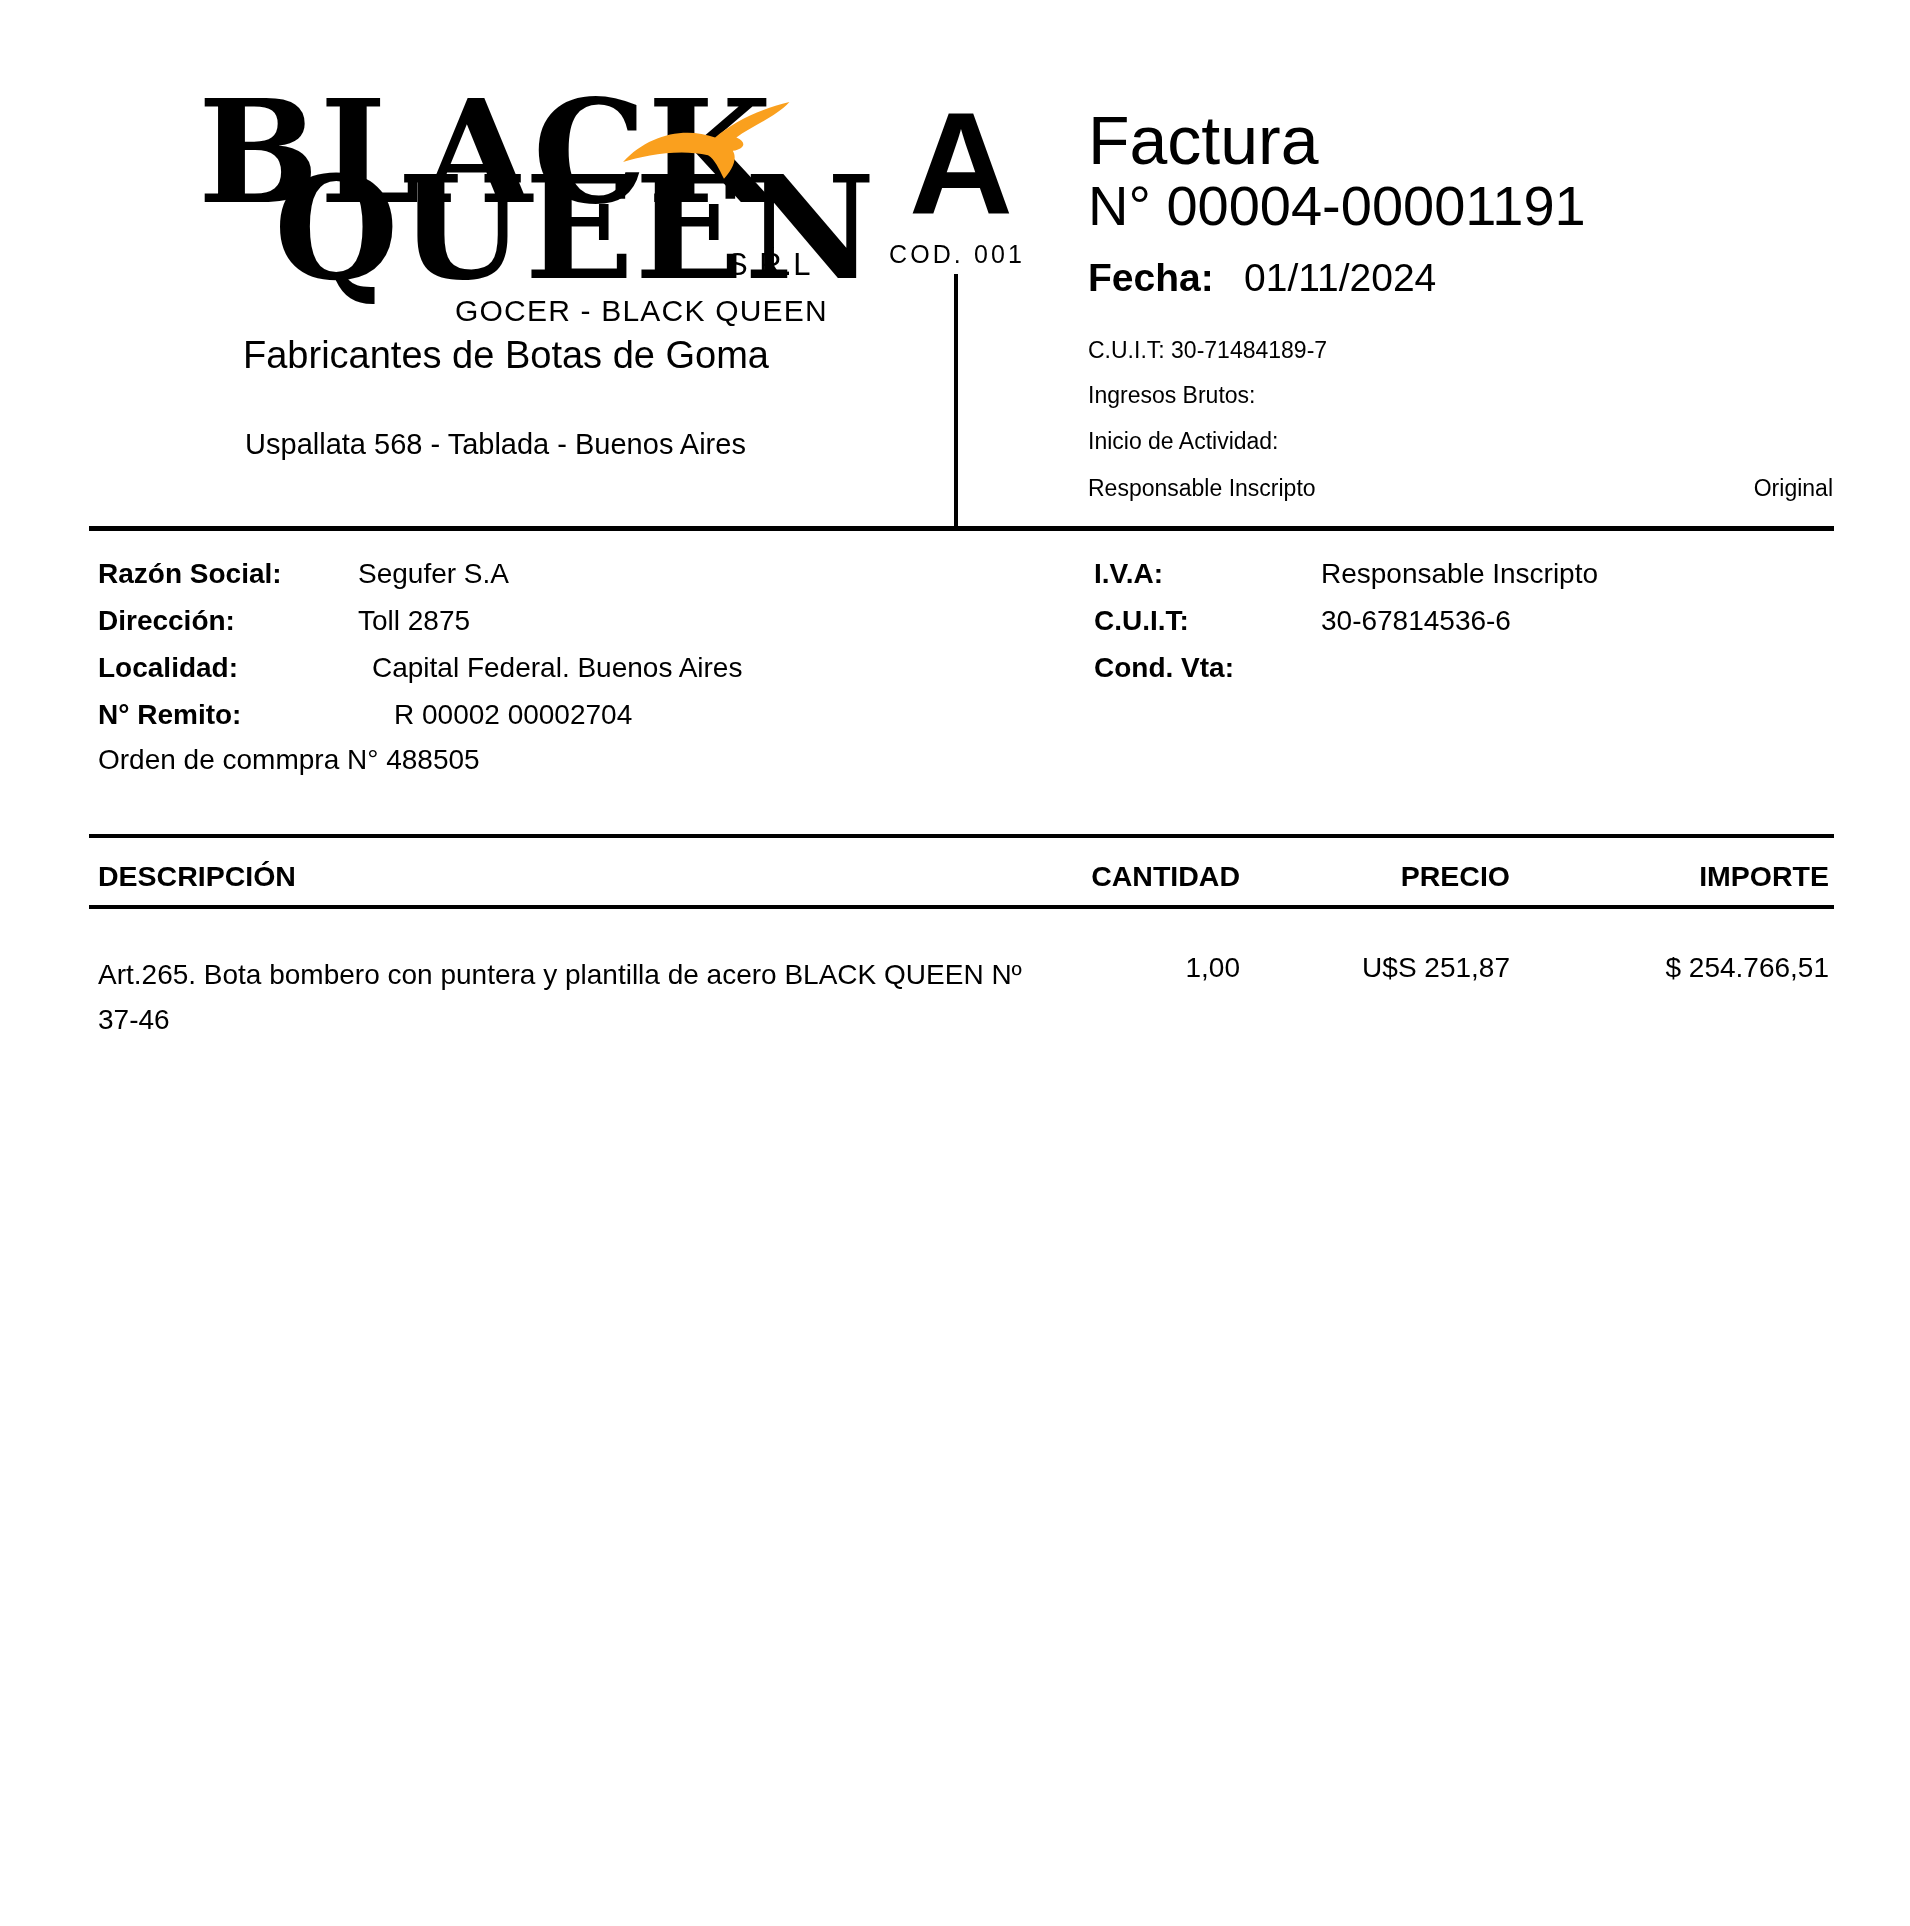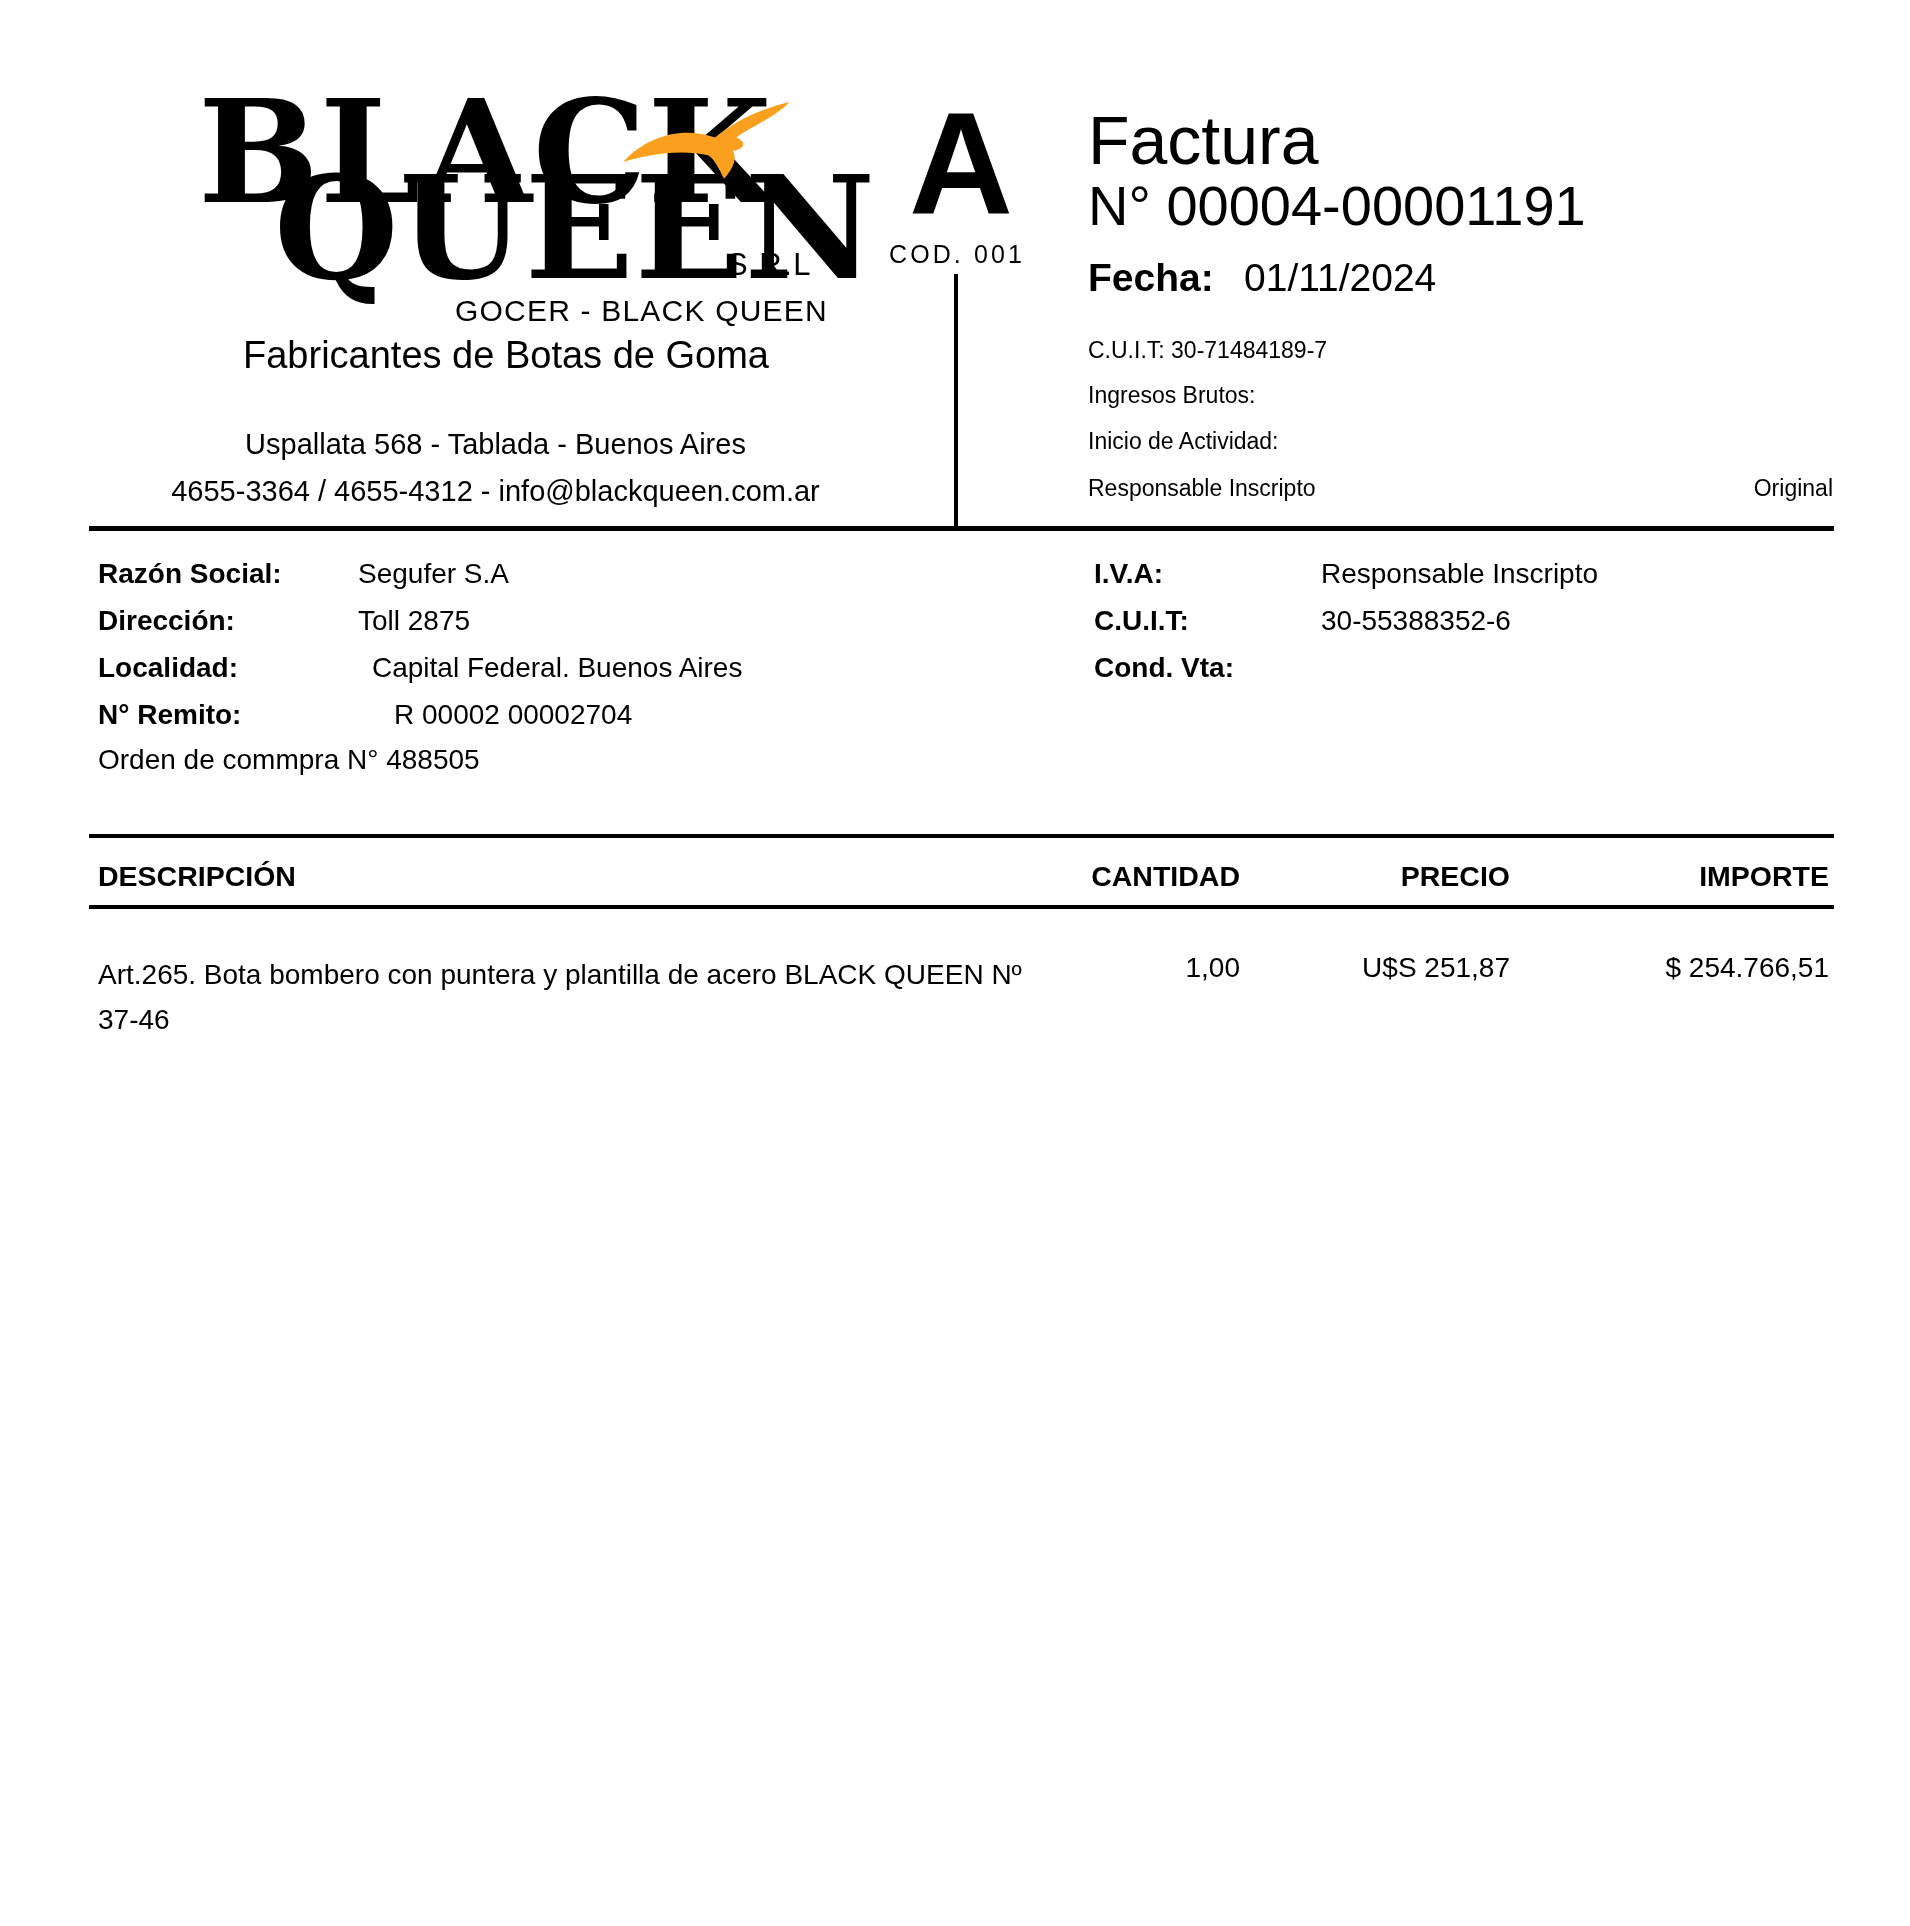--- a/index.html
+++ b/index.html
@@ -34,21 +34,20 @@
     <svg viewBox="0 0 100 80" width="100%" height="100%" preserveAspectRatio="none">
       <path id="bird-path" fill="#FAA01E" d="M4,62 C18,38 38,30 56,40 C66,26 82,14 98,8 C90,22 76,30 68,40
            C74,44 73,50 66,52 C69,60 65,70 61,77 C58,68 56,60 52,56 C36,50 16,56 4,62 Z"></path>
     </svg>
   </div>
 
   <div class="abs" style="left:455px;top:294px;font-size:30px;letter-spacing:1.2px;">GOCER - BLACK QUEEN</div>
   <div class="abs" style="left:243px;top:334px;font-size:38px;">Fabricantes de Botas de Goma</div>
 
   <div class="abs" style="left:89px;top:428px;width:813px;text-align:center;font-size:29px;">Uspallata 568 - Tablada - Buenos Aires</div>
-  <div class="abs" style="left:89px;top:475px;width:813px;text-align:center;font-size:29px;">4655-3364 / 4655-4312 - info@blackqueen.com.ar</div>
 
   <div class="abs b" style="left:909px;top:92px;font-size:144px;line-height:1;">A</div>
   <div class="abs" style="left:957px;top:240px;font-size:25px;letter-spacing:3.1px;transform:translateX(-50%);">COD. 001</div>
   <div class="rule" style="left:954px;top:274px;width:3.5px;height:253px;"></div>
 
   <div class="abs" style="left:1088px;top:101px;font-size:68px;">Factura</div>
   <div class="abs" style="left:1088px;top:174px;font-size:56px;">N° 00004-00001191</div>
 
   <div class="abs b" style="left:1088px;top:256px;font-size:39px;">Fecha:</div>
   <div class="abs" style="left:1244px;top:256px;font-size:39px;">01/11/2024</div>
@@ -72,21 +71,21 @@
 
   <div class="abs b" style="left:98px;top:699px;font-size:28px;">N° Remito:</div>
   <div class="abs" style="left:370px;top:699px;font-size:28px;margin-left:24px;">R 00002 00002704</div>
 
   <div class="abs" style="left:98px;top:744px;font-size:28px;">Orden de commpra N° 488505</div>
 
   <div class="abs b" style="left:1094px;top:558px;font-size:28px;">I.V.A:</div>
   <div class="abs" style="left:1321px;top:558px;font-size:28px;">Responsable Inscripto</div>
 
   <div class="abs b" style="left:1094px;top:605px;font-size:28px;">C.U.I.T:</div>
-  <div class="abs" style="left:1321px;top:605px;font-size:28px;">30-55388352-6</div>
+  <div class="abs" style="left:1321px;top:605px;font-size:28px;">30-67814536-6</div>
 
   <div class="abs b" style="left:1094px;top:652px;font-size:28px;">Cond. Vta:</div>
 
   <div class="rule" style="left:89px;top:834px;width:1745px;height:4.2px;"></div>
 
   <div class="abs b" style="left:98px;top:860px;font-size:28.5px;">DESCRIPCIÓN</div>
   <div class="abs b" style="right:670px;top:860px;font-size:28.5px;">CANTIDAD</div>
   <div class="abs b" style="right:400px;top:860px;font-size:28.5px;">PRECIO</div>
   <div class="abs b" style="right:81px;top:860px;font-size:28.5px;">IMPORTE</div>
 

